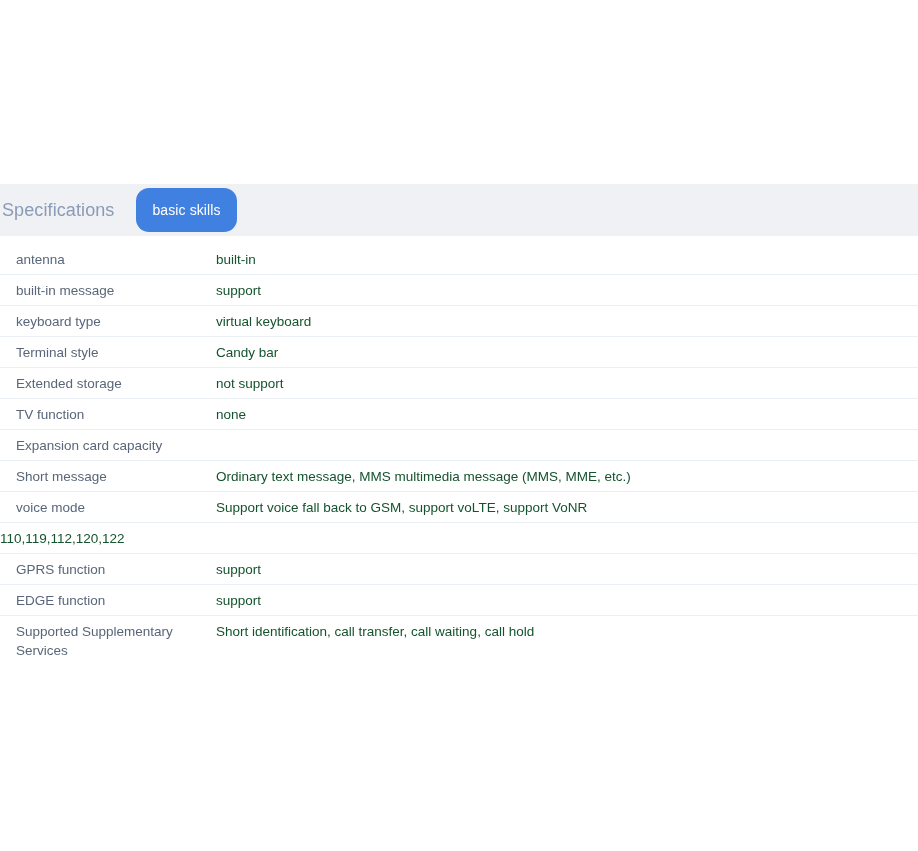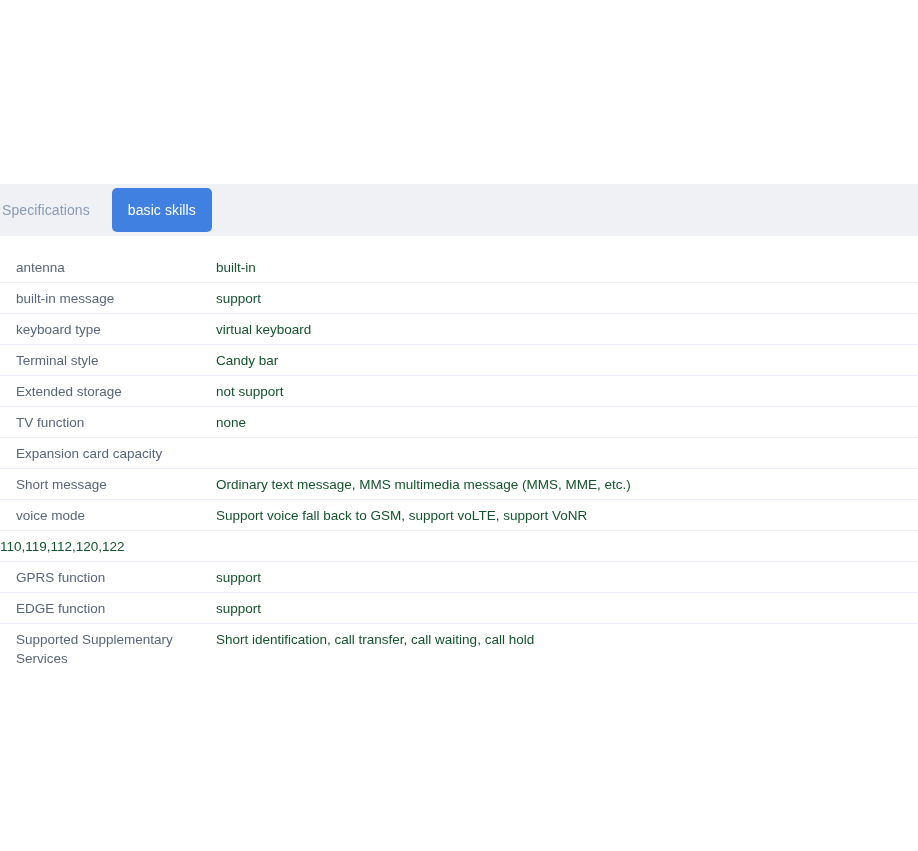--- a/index.html
+++ b/index.html
@@ -31,45 +31,45 @@
   
   .tab-strip {
     height: 52px;
     background: #f0f1f5;
     display: flex;
     align-items: center;
     padding: 0;
     box-sizing: border-box;
   }
   .tab-item {
-    font-size: 14px;
+    font-size: 18px;
     color: #8a9bb5;
     padding: 0 10px 0 2px;
     letter-spacing: 0.1px;
     white-space: nowrap;
     cursor: pointer;
     background: transparent;
     border: none;
     font-family: "Liberation Sans", sans-serif;
   }
   .tab-item.active {
     background: #4080e0;
     color: #ffffff;
-    border-radius: 5px;
+    border-radius: 13px;
     padding: 15px 16px;
     margin-left: 12px;
     font-size: 14px;
     line-height: 1;
   }
 
   
   .spec-table {
     width: 918px;
     background: #ffffff;
-    padding-top: 16px;
+    padding-top: 8px;
     box-sizing: border-box;
   }
   .spec-row {
     display: flex;
     align-items: flex-start;
     border-bottom: 1px solid #eaeef5;
     min-height: 29px;
     padding-top: 6px;
     padding-bottom: 5px;
     box-sizing: border-box;

